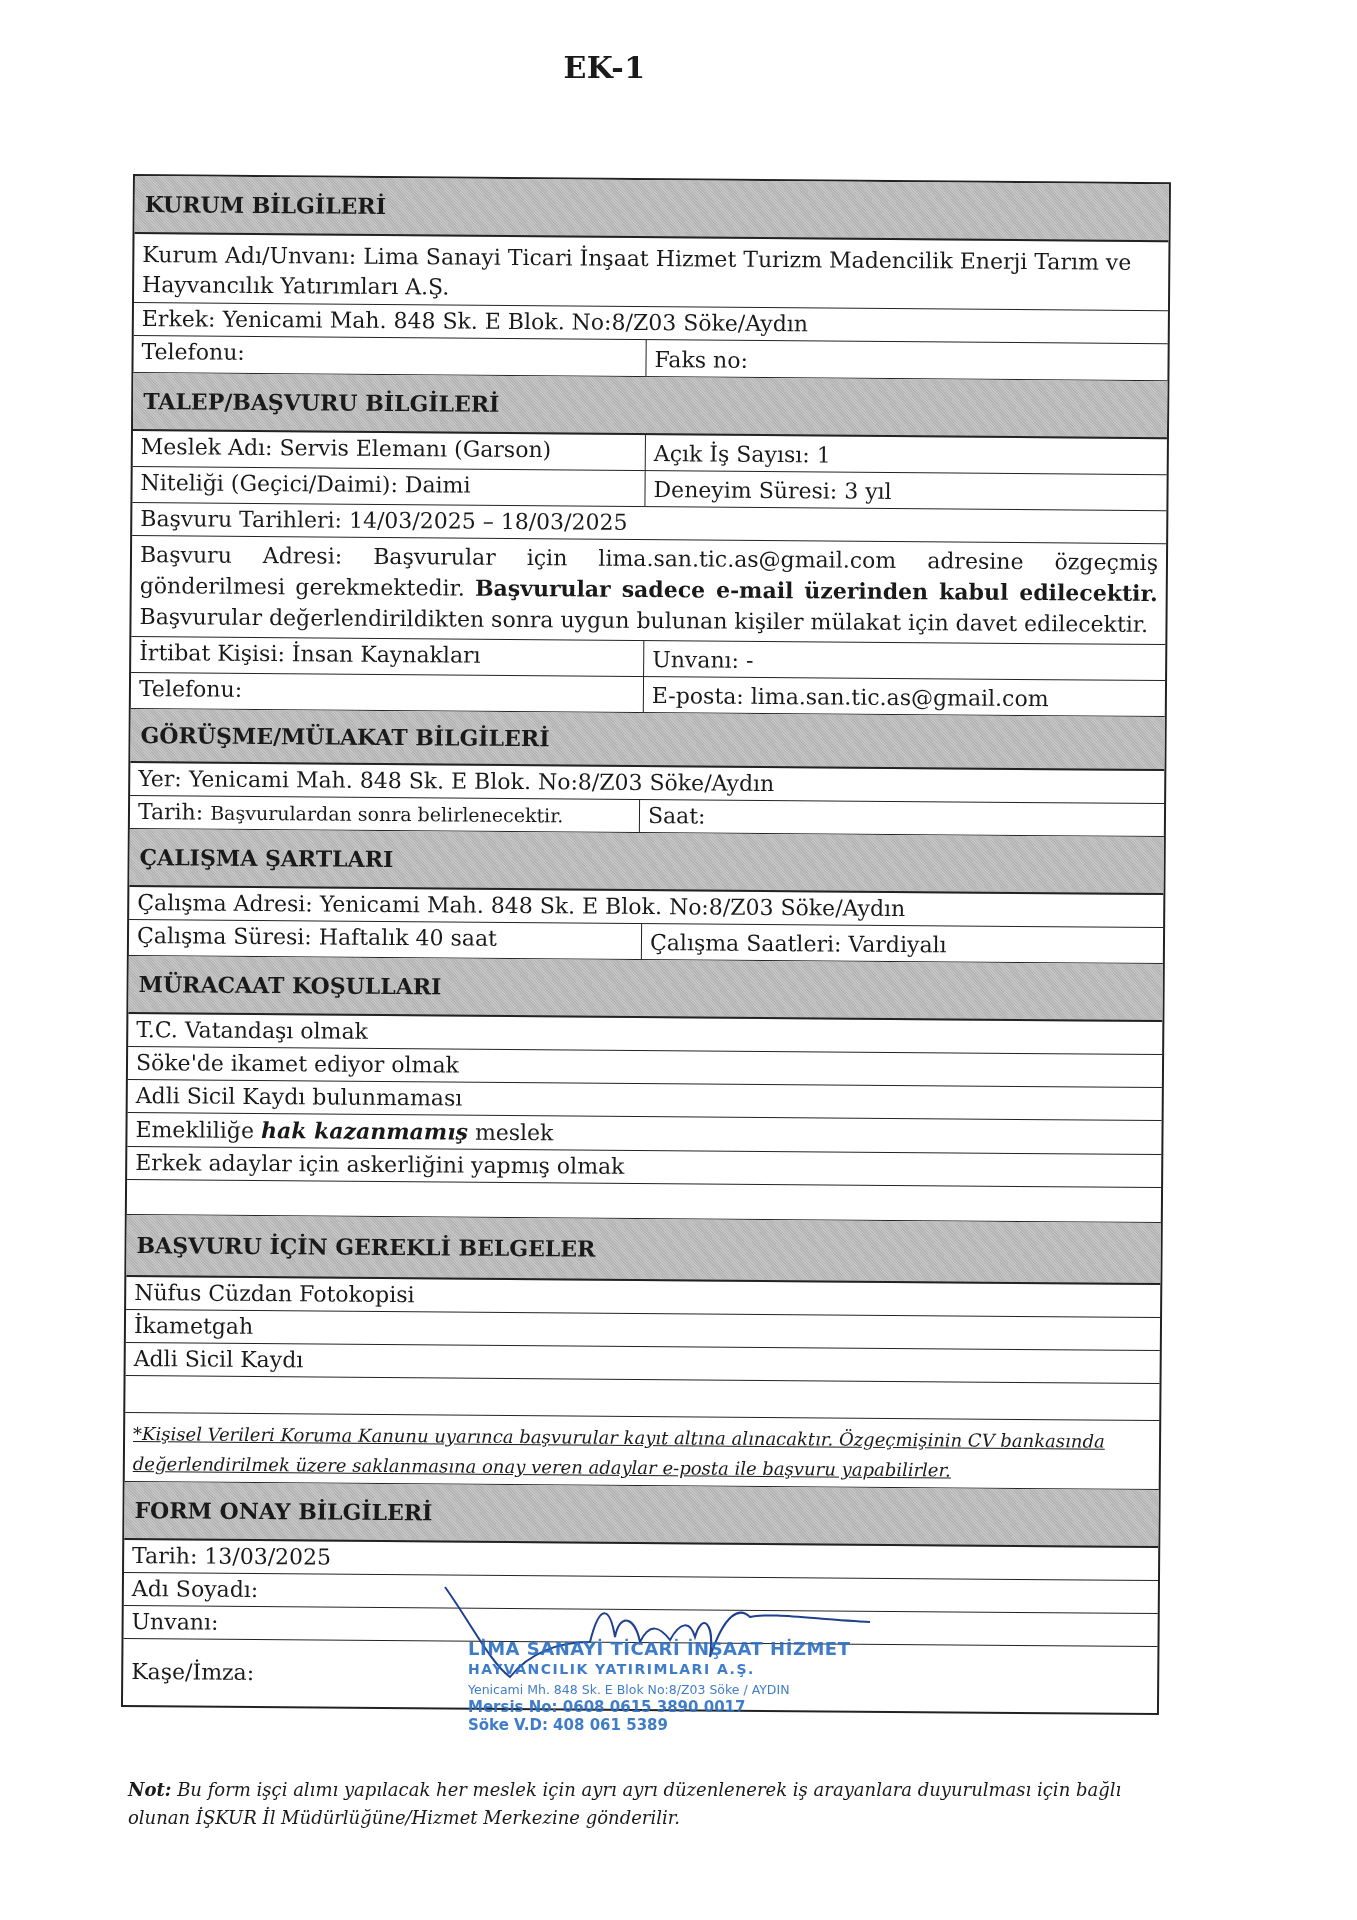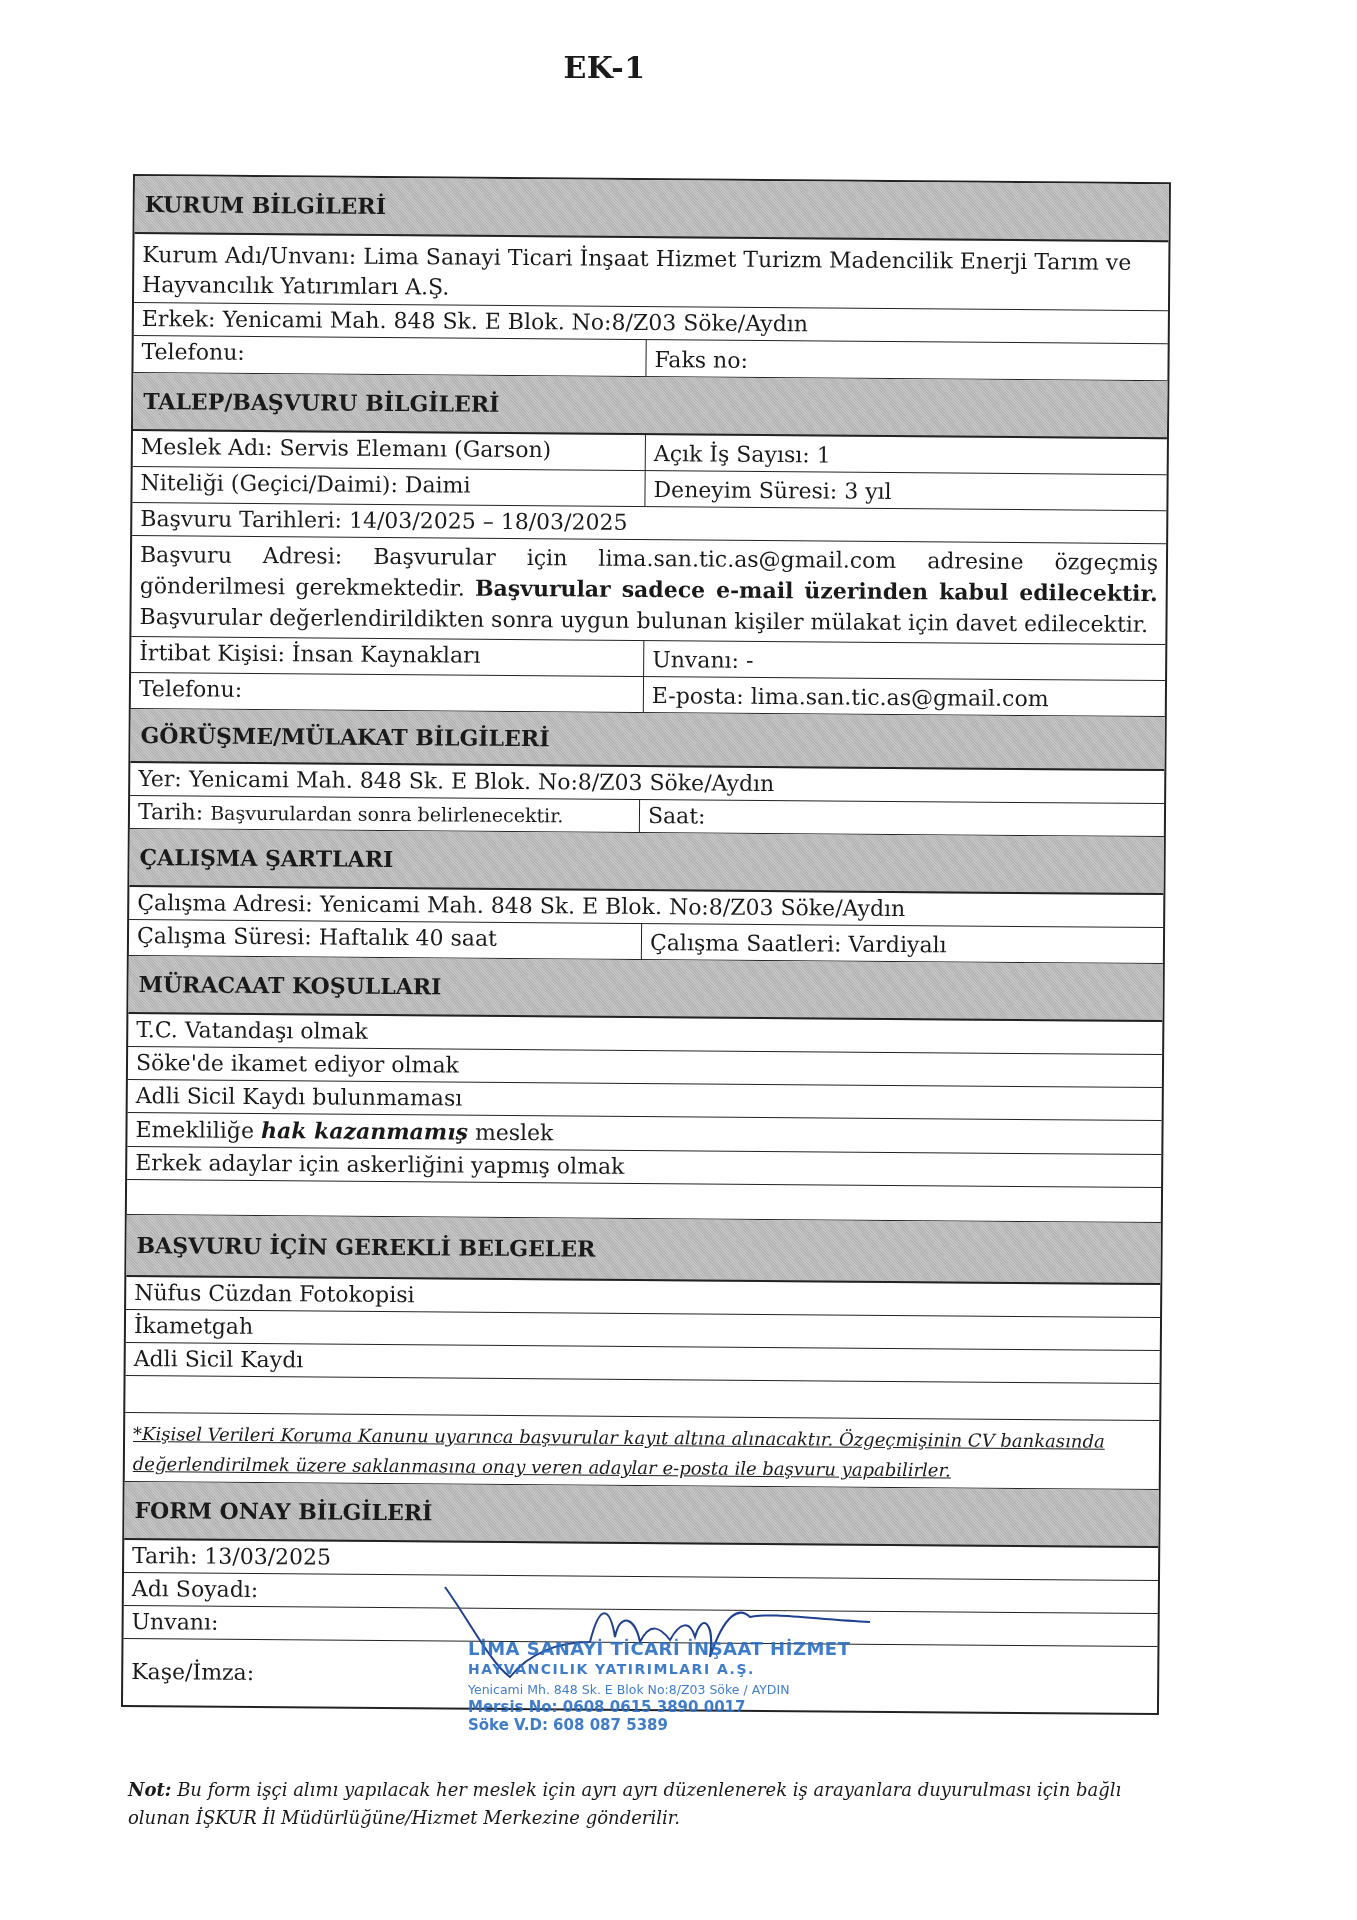--- a/index.html
+++ b/index.html
@@ -194,18 +194,18 @@
 
 <svg class="signature" viewBox="0 0 440 110">
   <path d="M5 5 C 30 40, 50 80, 70 95 C 90 70, 120 60, 150 60 M150 60 C 160 20, 170 25, 175 55 C 180 30, 195 35, 200 60 C 210 40, 220 45, 230 58 C 240 40, 250 38, 255 55 C 262 30, 275 40, 270 75 C 285 30, 300 25, 310 35 C 330 30, 380 38, 430 40" fill="none" stroke="#1f3f8f" stroke-width="2"></path>
 </svg>
 
 <div class="stamp">
   <div class="l1">LİMA SANAYİ TİCARİ İNŞAAT HİZMET</div>
   <div class="l3" style="margin-top:4px;">HAYVANCILIK YATIRIMLARI A.Ş.</div>
   <div class="l4">Yenicami Mh. 848 Sk. E Blok No:8/Z03 Söke / AYDIN</div>
   <div class="l5">Mersis No: 0608 0615 3890 0017</div>
-  <div class="l6">Söke V.D: 608 087 5389</div>
+  <div class="l6">Söke V.D: 408 061 5389</div>
 </div>
 
 <div class="note">
   <span class="b">Not:</span><span> Bu form işçi alımı yapılacak her meslek için ayrı ayrı düzenlenerek iş arayanlara duyurulması için bağlı olunan İŞKUR İl Müdürlüğüne/Hizmet Merkezine gönderilir.</span>
 </div>
 
 </body></html>

